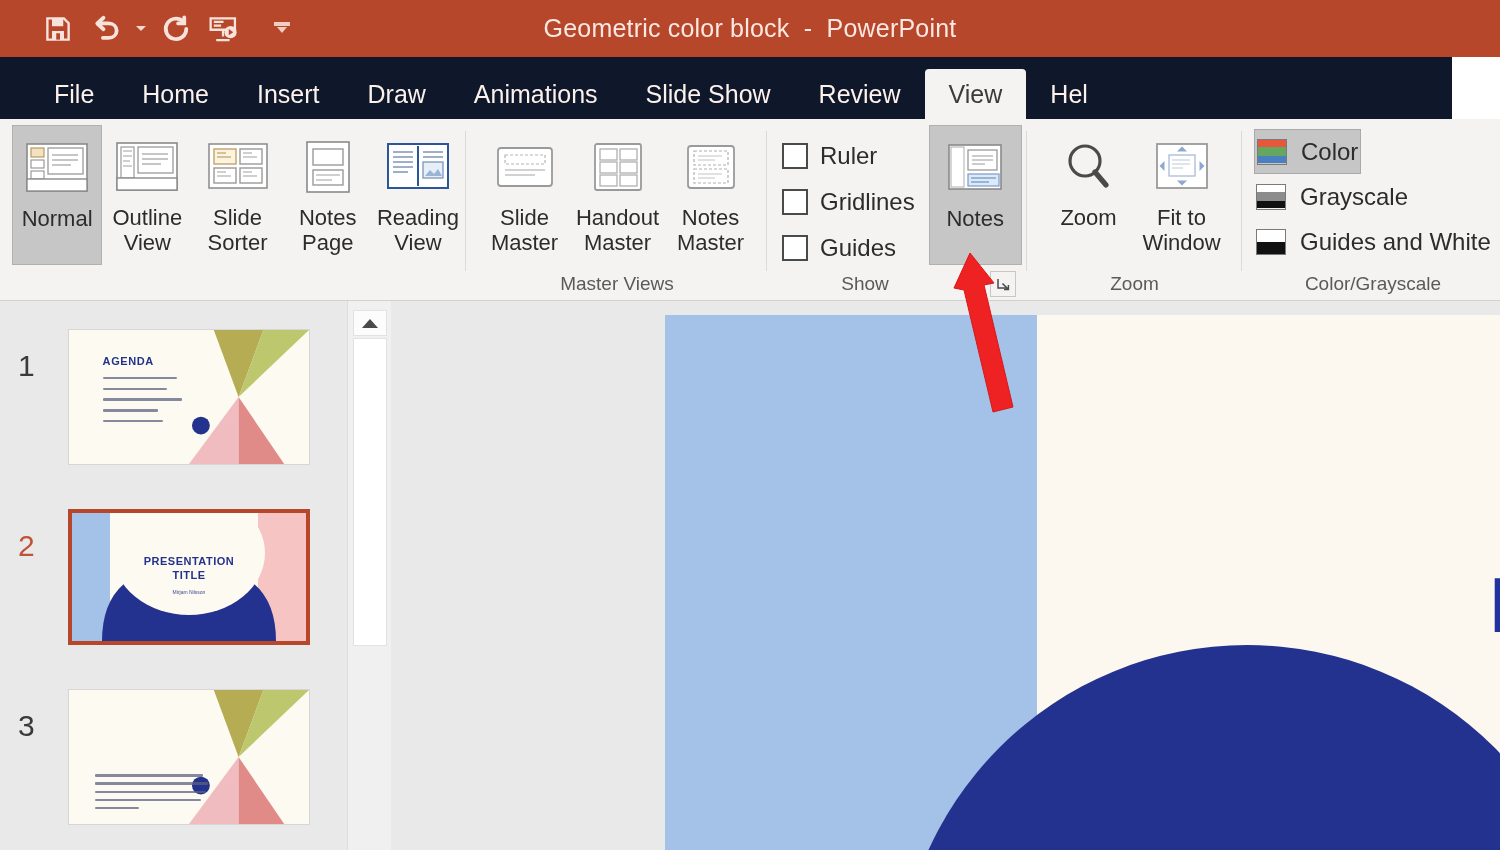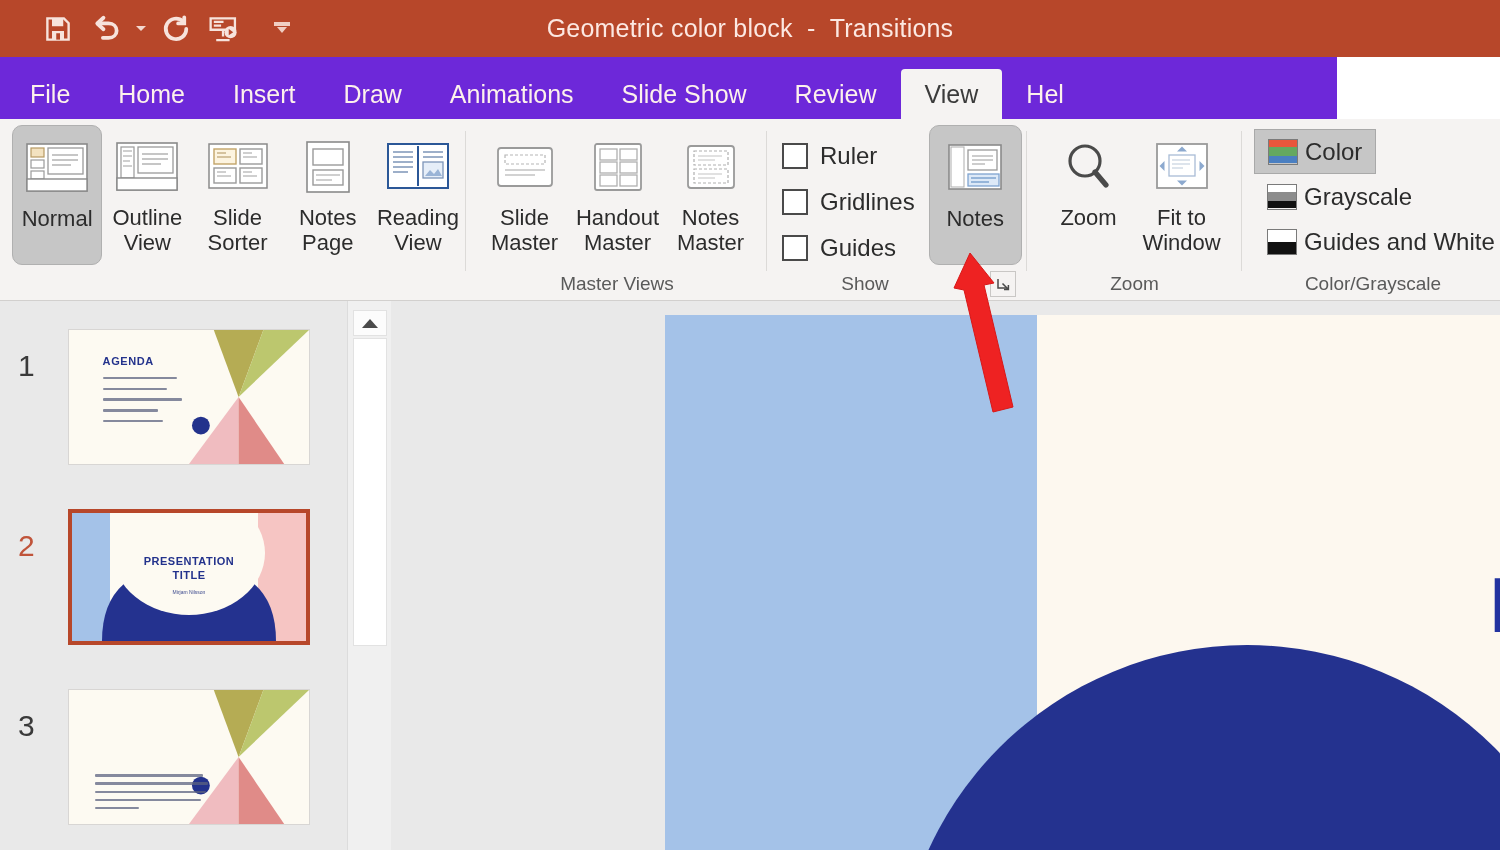--- a/index.html
+++ b/index.html
@@ -46,24 +46,24 @@
   .doc-title {
     position: absolute; left: 0; top: 0; width: 1500px; height: 57px;
     display: flex; align-items: center; justify-content: center;
     color: #fce8e2; font-size: 25px; letter-spacing: 0.2px;
     pointer-events: none;
   }
   .doc-title span { white-space: pre; }
 
   
   .tabstrip {
-    position: absolute; left: 0; top: 57px; width: 1337px; height: 62px;
-    background: #6d28d9;
+    position: absolute; left: 0; top: 57px; width: 1452px; height: 62px;
+    background: #0f172a;
     display: flex; align-items: flex-end;
-    padding-left: 6px;
+    padding-left: 30px;
   }
   .tab {
     height: 50px; padding: 0 24px;
     display: flex; align-items: center; justify-content: center;
     color: #fdf1ec; font-size: 25px; white-space: nowrap;
   }
   .tab.active {
     background: #f5f3f2; color: #3b3b3b;
     border-radius: 4px 4px 0 0;
   }
@@ -85,21 +85,20 @@
     text-align: center; font-size: 19px; color: #5a5a5a;
   }
   .rgroup-sep {
     position: absolute; top: 12px; width: 1px; height: 140px; background: #dcdad8;
   }
 
   .bigbtn {
     width: 93px; min-height: 140px; padding-top: 7px;
     display: flex; flex-direction: column; align-items: center;
     text-align: center;
-    border-radius: 10px;
   }
   .bigbtn.selected { background: #c6c6c6; border: 1px solid #b0b0b0; }
   .bigbtn .ico { height: 72px; display: flex; align-items: center; justify-content: center; }
   .bigbtn .lbl {
     font-size: 22px; color: #2c2c2c; line-height: 1.12; margin-top: 2px;
     white-space: pre-line;
   }
 
   .checkitem {
     display: flex; align-items: center; gap: 12px; height: 46px;
@@ -108,21 +107,21 @@
     width: 26px; height: 26px; border: 2px solid #4a4a4a; background: #ffffff; flex: none;
   }
   .checkitem .lbl { font-size: 24px; color: #2c2c2c; }
 
   .dlglauncher {
     position: absolute; width: 26px; height: 26px; border: 1px solid #c9c7c5;
     display: flex; align-items: center; justify-content: center;
   }
 
   .colorrow {
-    display: flex; align-items: center; gap: 7px; height: 45px; padding: 0 13px;
+    display: flex; align-items: center; gap: 14px; height: 45px; padding: 0 2px;
   }
   .colorrow.selected { background: #c6c6c6; border: 1px solid #a9a9a9; }
   .swatch { width: 30px; height: 26px; flex: none; border: 1px solid #7a7a7a; overflow: hidden; }
   .swatch i { display: block; width: 100%; }
   .colorrow .lbl { font-size: 24px; color: #2c2c2c; white-space: nowrap; }
 
   
   .workspace {
     position: absolute; left: 0; top: 301px; width: 1500px; height: 549px;
     background: #e9e9e9;
@@ -246,21 +245,21 @@
     </div>
 
     <div class="qat-more">
       <span class="qat-more-glyph"></span>
     </div>
   </div>
 
   <div class="doc-title">
     <span>Geometric color block</span>
       <span>  -  </span>
-      <span>Transitions</span>
+      <span>PowerPoint</span>
   </div>
 </div>
 
 <div class="tabstrip">
   <div class="tab">File</div>
   <div class="tab">Home</div>
   <div class="tab">Insert</div>
   <div class="tab">Draw</div>
   <div class="tab">Animations</div>
   <div class="tab">Slide Show</div>

